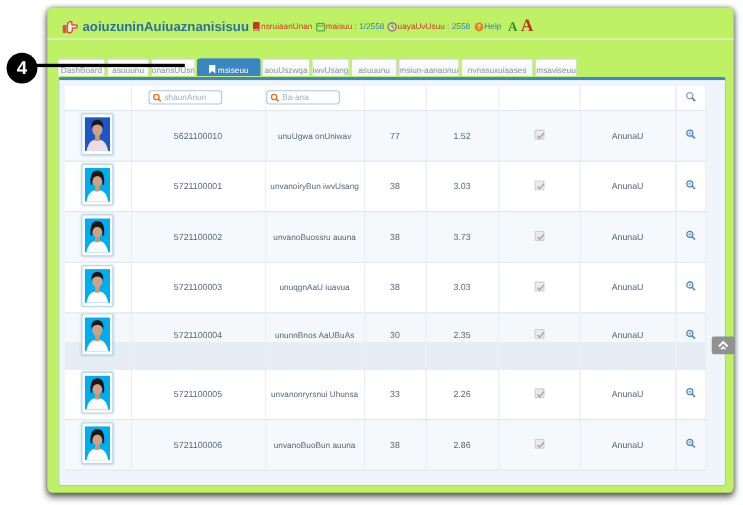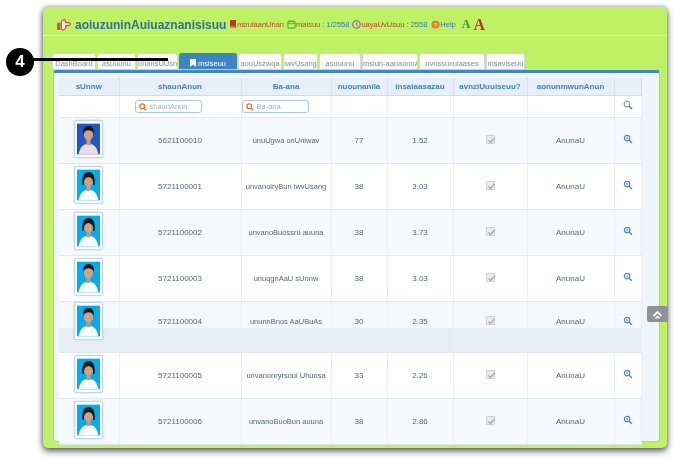--- a/index.html
+++ b/index.html
@@ -71,30 +71,20 @@
           <col style="width:60px">
           <col style="width:122px">
           <col style="width:90px">
           <col style="width:56px">
           <col style="width:66px">
           <col style="width:74px">
           <col style="width:87px">
           <col style="width:27px">
         </colgroup>
       <tbody>
-          <tr>
-            <th>sUnnw</th>
-            <th>shaunAnun</th>
-            <th>Ba-ana</th>
-            <th>nuounanila</th>
-            <th>insaiaasazau</th>
-            <th>avnziUuuiseuu?</th>
-            <th>aonunmwunAnun</th>
-            <th></th>
-          </tr>
       <tr class="filter">
         <td></td>
         <td style="text-align:left"><span class="inp" style="margin-left:15px">shaunAnun<svg width="8" height="8" viewBox="0 0 10 10" style="position:absolute;left:3px;top:2px">
                   <circle cx="4" cy="4" r="3" fill="none" stroke="#e8731a" stroke-width="1.6"></circle>
                   <path d="M6.2 6.2 L9 9" stroke="#e8731a" stroke-width="1.8"></path>
                 </svg></span></td>
         <td style="text-align:left"><span class="inp" style="margin-left:0px">Ba-ana<svg width="8" height="8" viewBox="0 0 10 10" style="position:absolute;left:3px;top:2px">
                   <circle cx="4" cy="4" r="3" fill="none" stroke="#e8731a" stroke-width="1.6"></circle>
                   <path d="M6.2 6.2 L9 9" stroke="#e8731a" stroke-width="1.8"></path>
                 </svg></span></td>
@@ -175,21 +165,21 @@
       </tr>
       <tr class="r">
         <td><span class="photo"><svg width="23" height="32" viewBox="0 0 30 40">
                   <rect width="30" height="40" fill="#00aeef"></rect>
                   <path d="M2 40 Q4.5 27.5 12 26.5 L18 26.5 Q25.5 27.5 28 40 Z" fill="#fafbfc"></path>
                   <path d="M12.3 19 h5.4 v9 h-5.4 Z" fill="#c89878"></path>
                   <ellipse cx="15" cy="14.5" rx="6" ry="7.5" fill="#d2a082"></ellipse>
                   <path d="M8 15 Q6.6 3 15 3 Q23.4 3 22 15 Q21.8 9.3 15 8.6 Q8.2 9.3 8 15 Z" fill="#1e1813"></path>
                 </svg></span></td>
         <td>5721100003</td>
-        <td style="font-size:7.5px">unuqgnAaU sUnnw</td>
+        <td style="font-size:7.5px">unuqgnAaU iuavua</td>
         <td>38</td>
         <td>3.03</td>
         <td><span class="cb"><svg width="9" height="7" viewBox="0 0 9 7">
                   <path d="M1.5 3.5 L3.5 5.5 L7.5 1" fill="none" stroke="#ababab" stroke-width="1.4"></path>
                 </svg></span></td>
         <td style="font-size:8px">AnunaU</td>
         <td><svg width="10" height="10" viewBox="0 0 11 11">
                 <circle cx="4.5" cy="4.5" r="3" fill="none" stroke="#4f86c2" stroke-width="1.3"></circle>
                 <path d="M6.8 6.8 L9.7 9.7" stroke="#4f86c2" stroke-width="1.6"></path>
                 <path d="M4.5 3.2 V5.8 M3.2 4.5 H5.8" stroke="#4f86c2" stroke-width=".7"></path>

